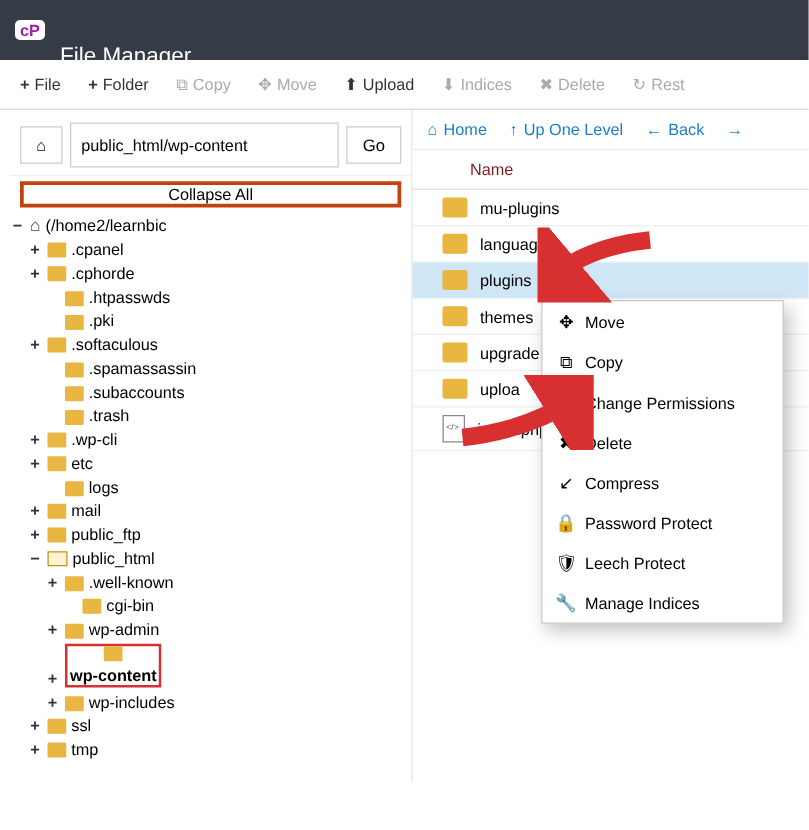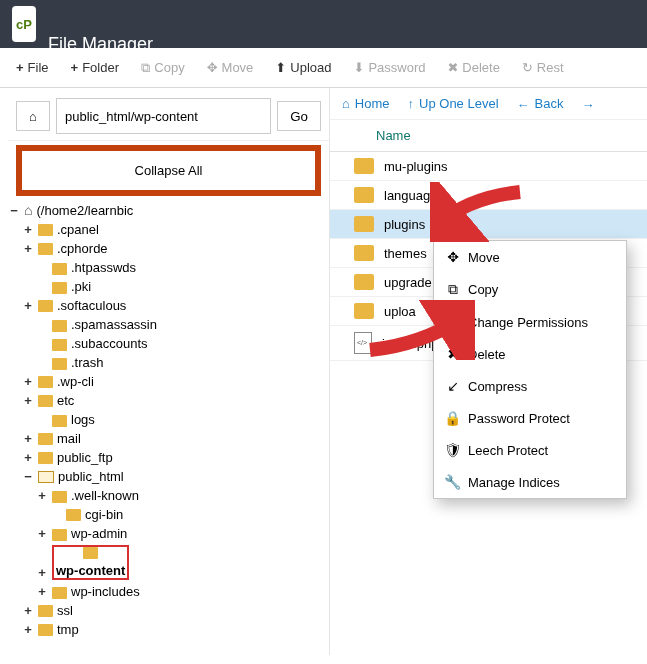--- a/index.html
+++ b/index.html
@@ -1,45 +1,45 @@
 <!DOCTYPE html>
 <html><head>
 <meta charset="utf-8">
 <style>
 * { box-sizing: border-box; margin: 0; padding: 0; }
 body { font-family: Arial, Helvetica, sans-serif; font-size: 13px; background: #fff; width: 647px; height: 664px; overflow: hidden; position: relative; }
 .header { background: #353c47; color: #fff; height: 48px; display: flex; align-items: center; padding: 0 12px; }
-.cpanel-logo { width: 24px; height: 36px; background: #fff; border-radius: 4px; display: flex; align-items: center; justify-content: center; color: #4d7c0f; font-weight: bold; }
+.cpanel-logo { width: 24px; height: 16px; background: #fff; border-radius: 4px; display: flex; align-items: center; justify-content: center; color: #a21caf; font-weight: bold; }
 .app-title { margin-left: 12px; font-size: 18px; font-weight: 300; margin-top: 40px; }
 .toolbar { background: #fff; border-bottom: 1px solid #d8d8d8; height: 40px; display: flex; align-items: center; padding: 0 8px; gap: 6px; }
 .tbtn { display: flex; align-items: center; gap: 4px; padding: 6px 8px; cursor: pointer; color: #333; }
 .tbtn.disabled { color: #aaa; cursor: default; }
 .tbtn .plus { font-weight: bold; }
 .location { display: flex; align-items: center; padding: 6px 8px; gap: 6px; border-bottom: 1px solid #eee; }
 .home-btn { width: 34px; height: 30px; border: 1px solid #ccc; background: #fff; display: flex; align-items: center; justify-content: center; cursor: pointer; }
 .path-input { flex: 1; height: 36px; border: 1px solid #ccc; padding: 0 8px; font-size: 13px; }
 .go-btn { height: 30px; padding: 0 12px; border: 1px solid #ccc; background: #fff; cursor: pointer; }
-.collapse-all { margin: 4px 8px; border: 6px solid #c2410c; text-align: center; padding: 12px; cursor: pointer; }
+.collapse-all { margin: 4px 8px; border: 3px solid #c2410c; text-align: center; padding: 0; cursor: pointer; }
 .main { display: flex; }
 .left { width: 330px; border-right: 1px solid #e5e5e5; padding: 4px 0 16px 8px; }
 .right { flex: 1; position: relative; }
 .tree { list-style: none; }
 .tree-item { display: flex; align-items: center; gap: 4px; padding: 2px 0; white-space: nowrap; }
 .exp { width: 12px; display: inline-flex; justify-content: center; font-weight: bold; cursor: pointer; color: #333; }
 .folder-ico { width: 15px; height: 12px; background: #e8b641; border-radius: 1px; position: relative; display: inline-block; }
 .folder-open { width: 16px; height: 12px; border: 1px solid #c09220; background: #fff3d6; position: relative; display: inline-block; }
 .home-ico { color: #444; font-size: 14px; }
 .tree .lvl1 { padding-left: 14px; }
 .tree .lvl2 { padding-left: 28px; align-items: flex-end; }
 .tree .lvl3 { padding-left: 42px; }
 .sel-box { border: 2px solid #d83030; padding: 0 2px; display: inline-flex; align-items: center; gap: 4px; flex-direction: column; }
 .bold { font-weight: bold; }
 .nav-row { display: flex; align-items: center; gap: 18px; padding: 8px 12px; border-bottom: 1px solid #eee; }
 .nav-link { color: #1b7dc7; display: flex; align-items: center; gap: 5px; cursor: pointer; }
-.col-header { background: #fff; border-bottom: 1px solid #e0e0e0; padding: 8px 46px; color: #0f766e; }
+.col-header { background: #fff; border-bottom: 1px solid #e0e0e0; padding: 8px 46px; color: #7f1d1d; }
 .file-list { }
 .file-row { display: flex; align-items: center; gap: 10px; padding: 6px 12px; border-bottom: 1px solid #f0f0f0; }
 .file-row.selected { background: #cfe6f7; }
 .folder-icon-big { width: 20px; height: 16px; background: #e8b641; border-radius: 2px; display: inline-block; margin-left: 12px; }
 .page-icon { width: 18px; height: 22px; border: 1px solid #888; display: inline-block; margin-left: 12px; background: #fff; position: relative; }
 .page-icon::after { content: "</>"; position: absolute; font-size: 7px; left: 2px; top: 6px; color: #555; }
 .ctx-menu { position: absolute; left: 433px; top: 240px; width: 194px; background: #fff; border: 1px solid #c6c6c6; box-shadow: 4px 6px 14px rgba(0,0,0,0.25); z-index: 10; }
 .ctx-item { display: flex; align-items: center; gap: 8px; padding: 8px 12px; cursor: pointer; }
 .ctx-item.active { color: #1b7dc7; }
 .ctx-ico { width: 14px; display: inline-flex; justify-content: center; font-size: 14px; }
@@ -70,21 +70,21 @@
   <div class="tbtn disabled">
       <span>✥</span>
       <span>Move</span>
     </div>
   <div class="tbtn">
       <span>⬆</span>
       <span>Upload</span>
     </div>
   <div class="tbtn disabled">
       <span>⬇</span>
-      <span>Password</span>
+      <span>Indices</span>
     </div>
   <div class="tbtn disabled">
       <span>✖</span>
       <span>Delete</span>
     </div>
   <div class="tbtn disabled">
       <span>↻</span>
       <span>Rest</span>
     </div>
 </div>

